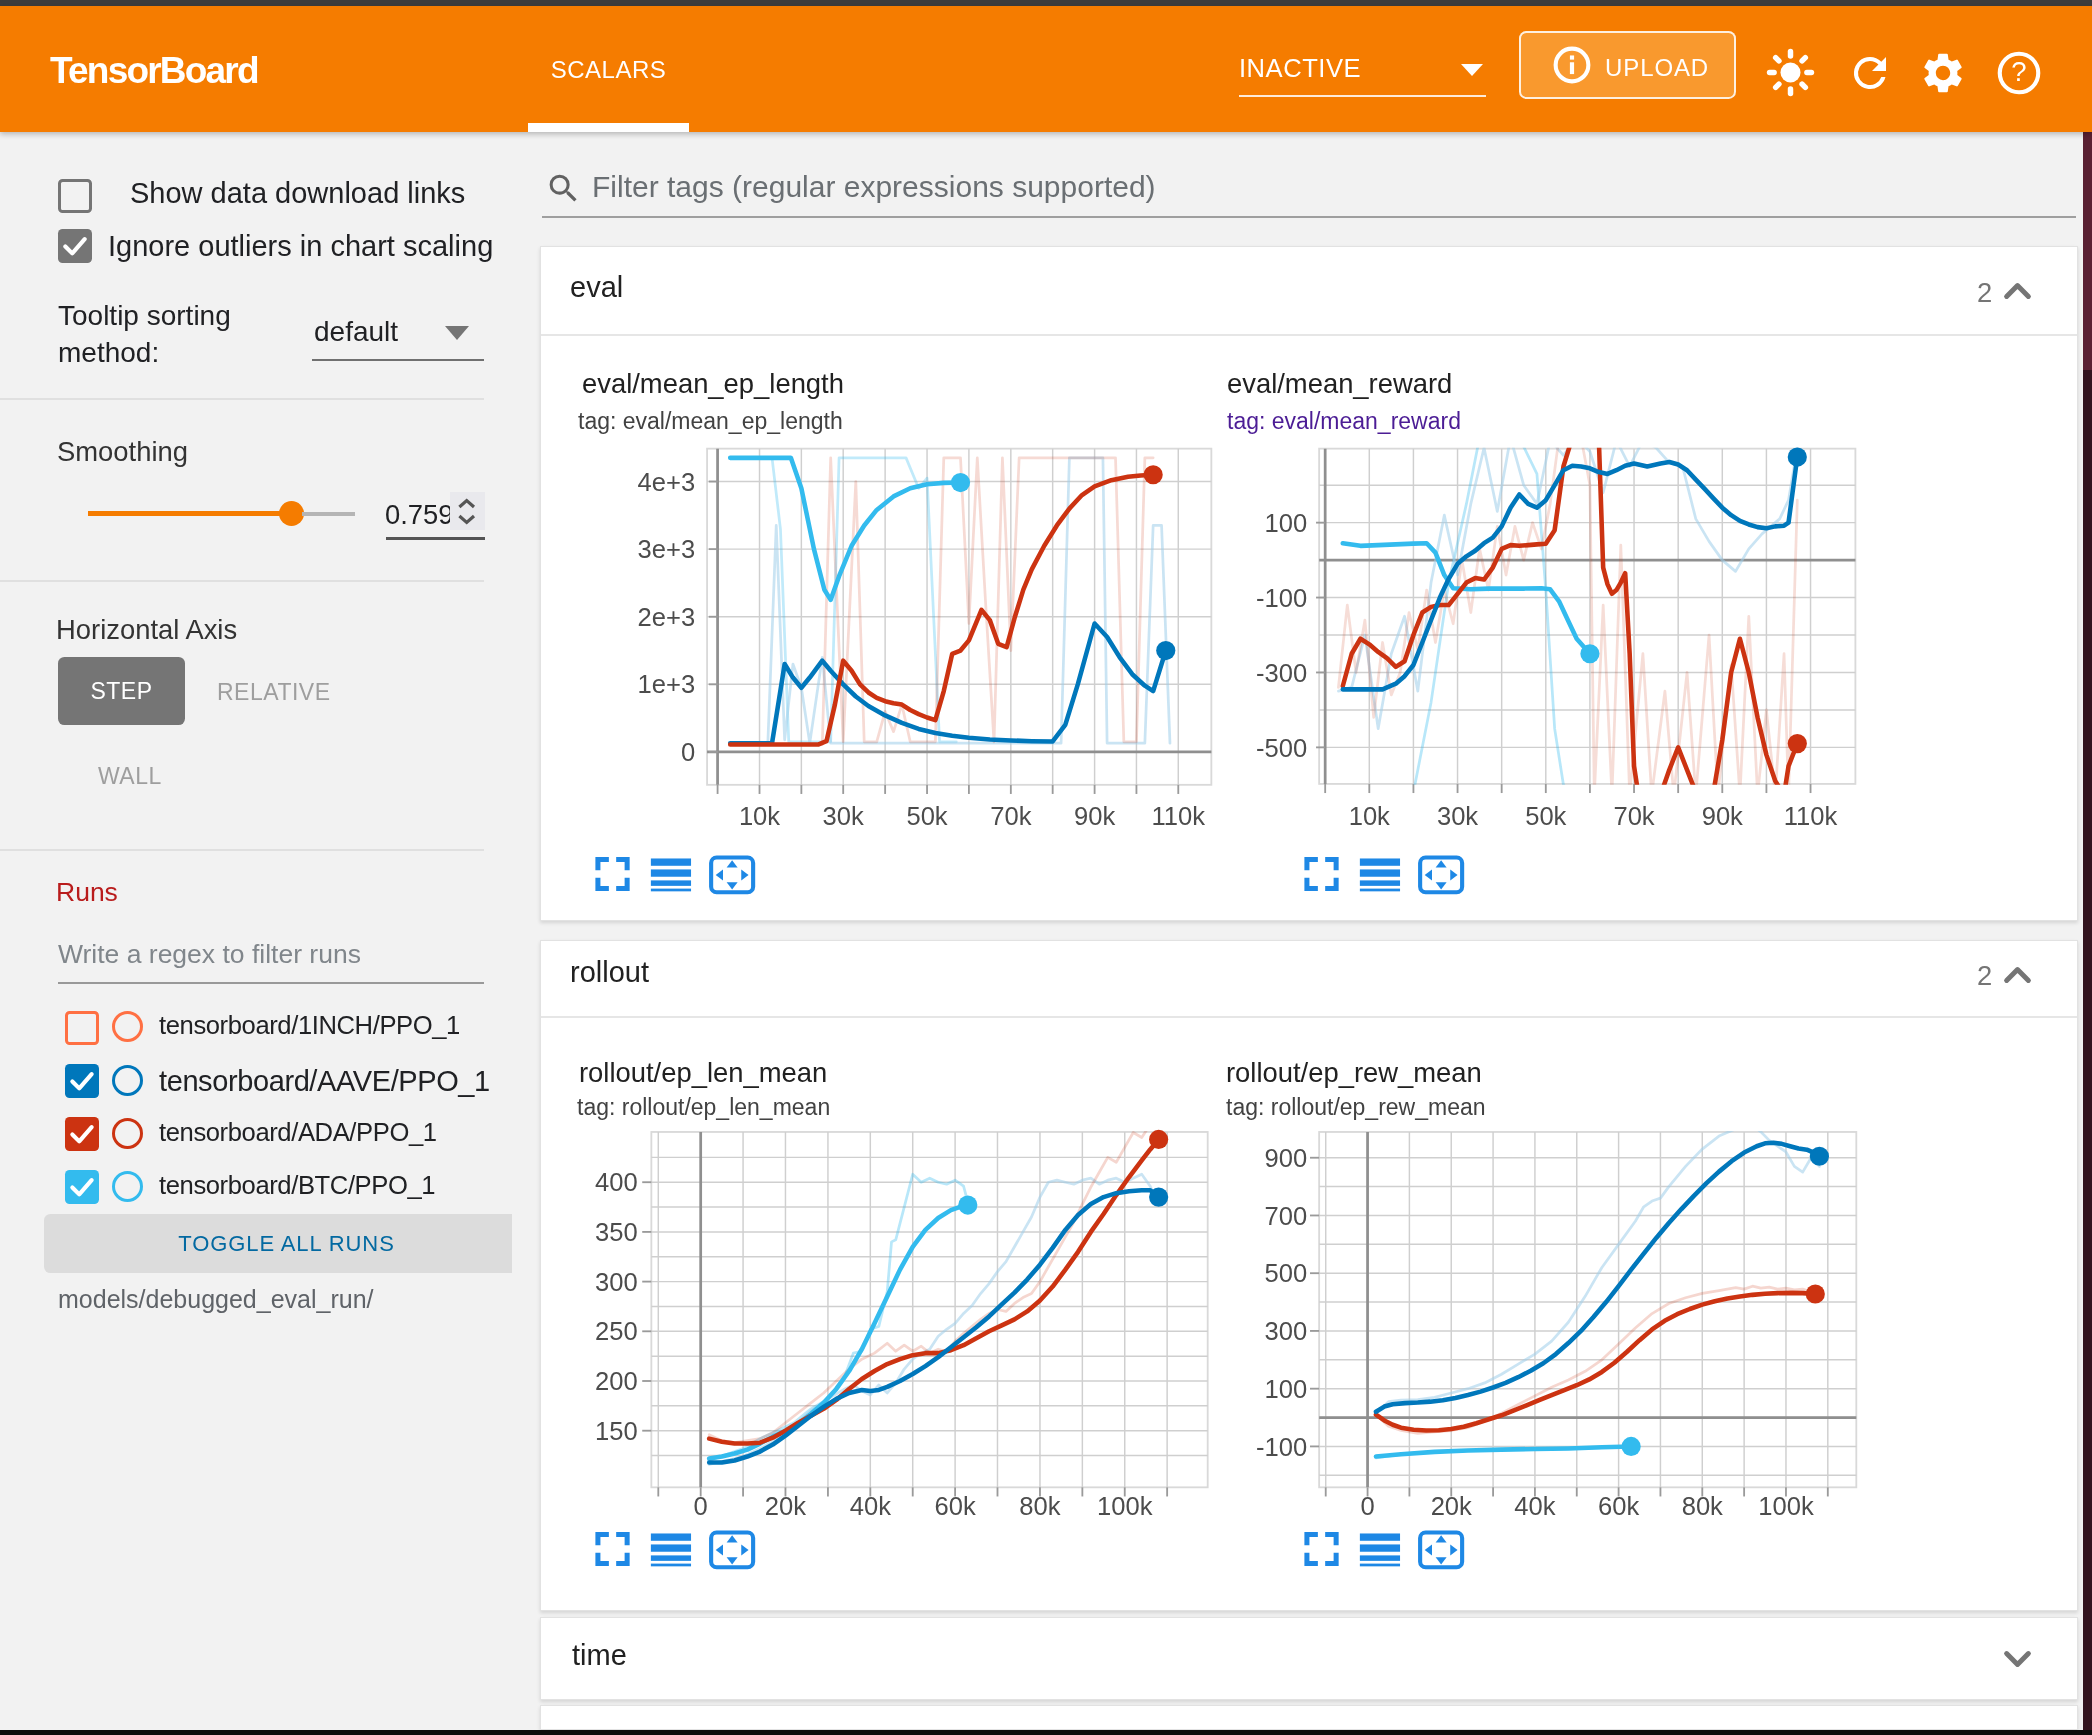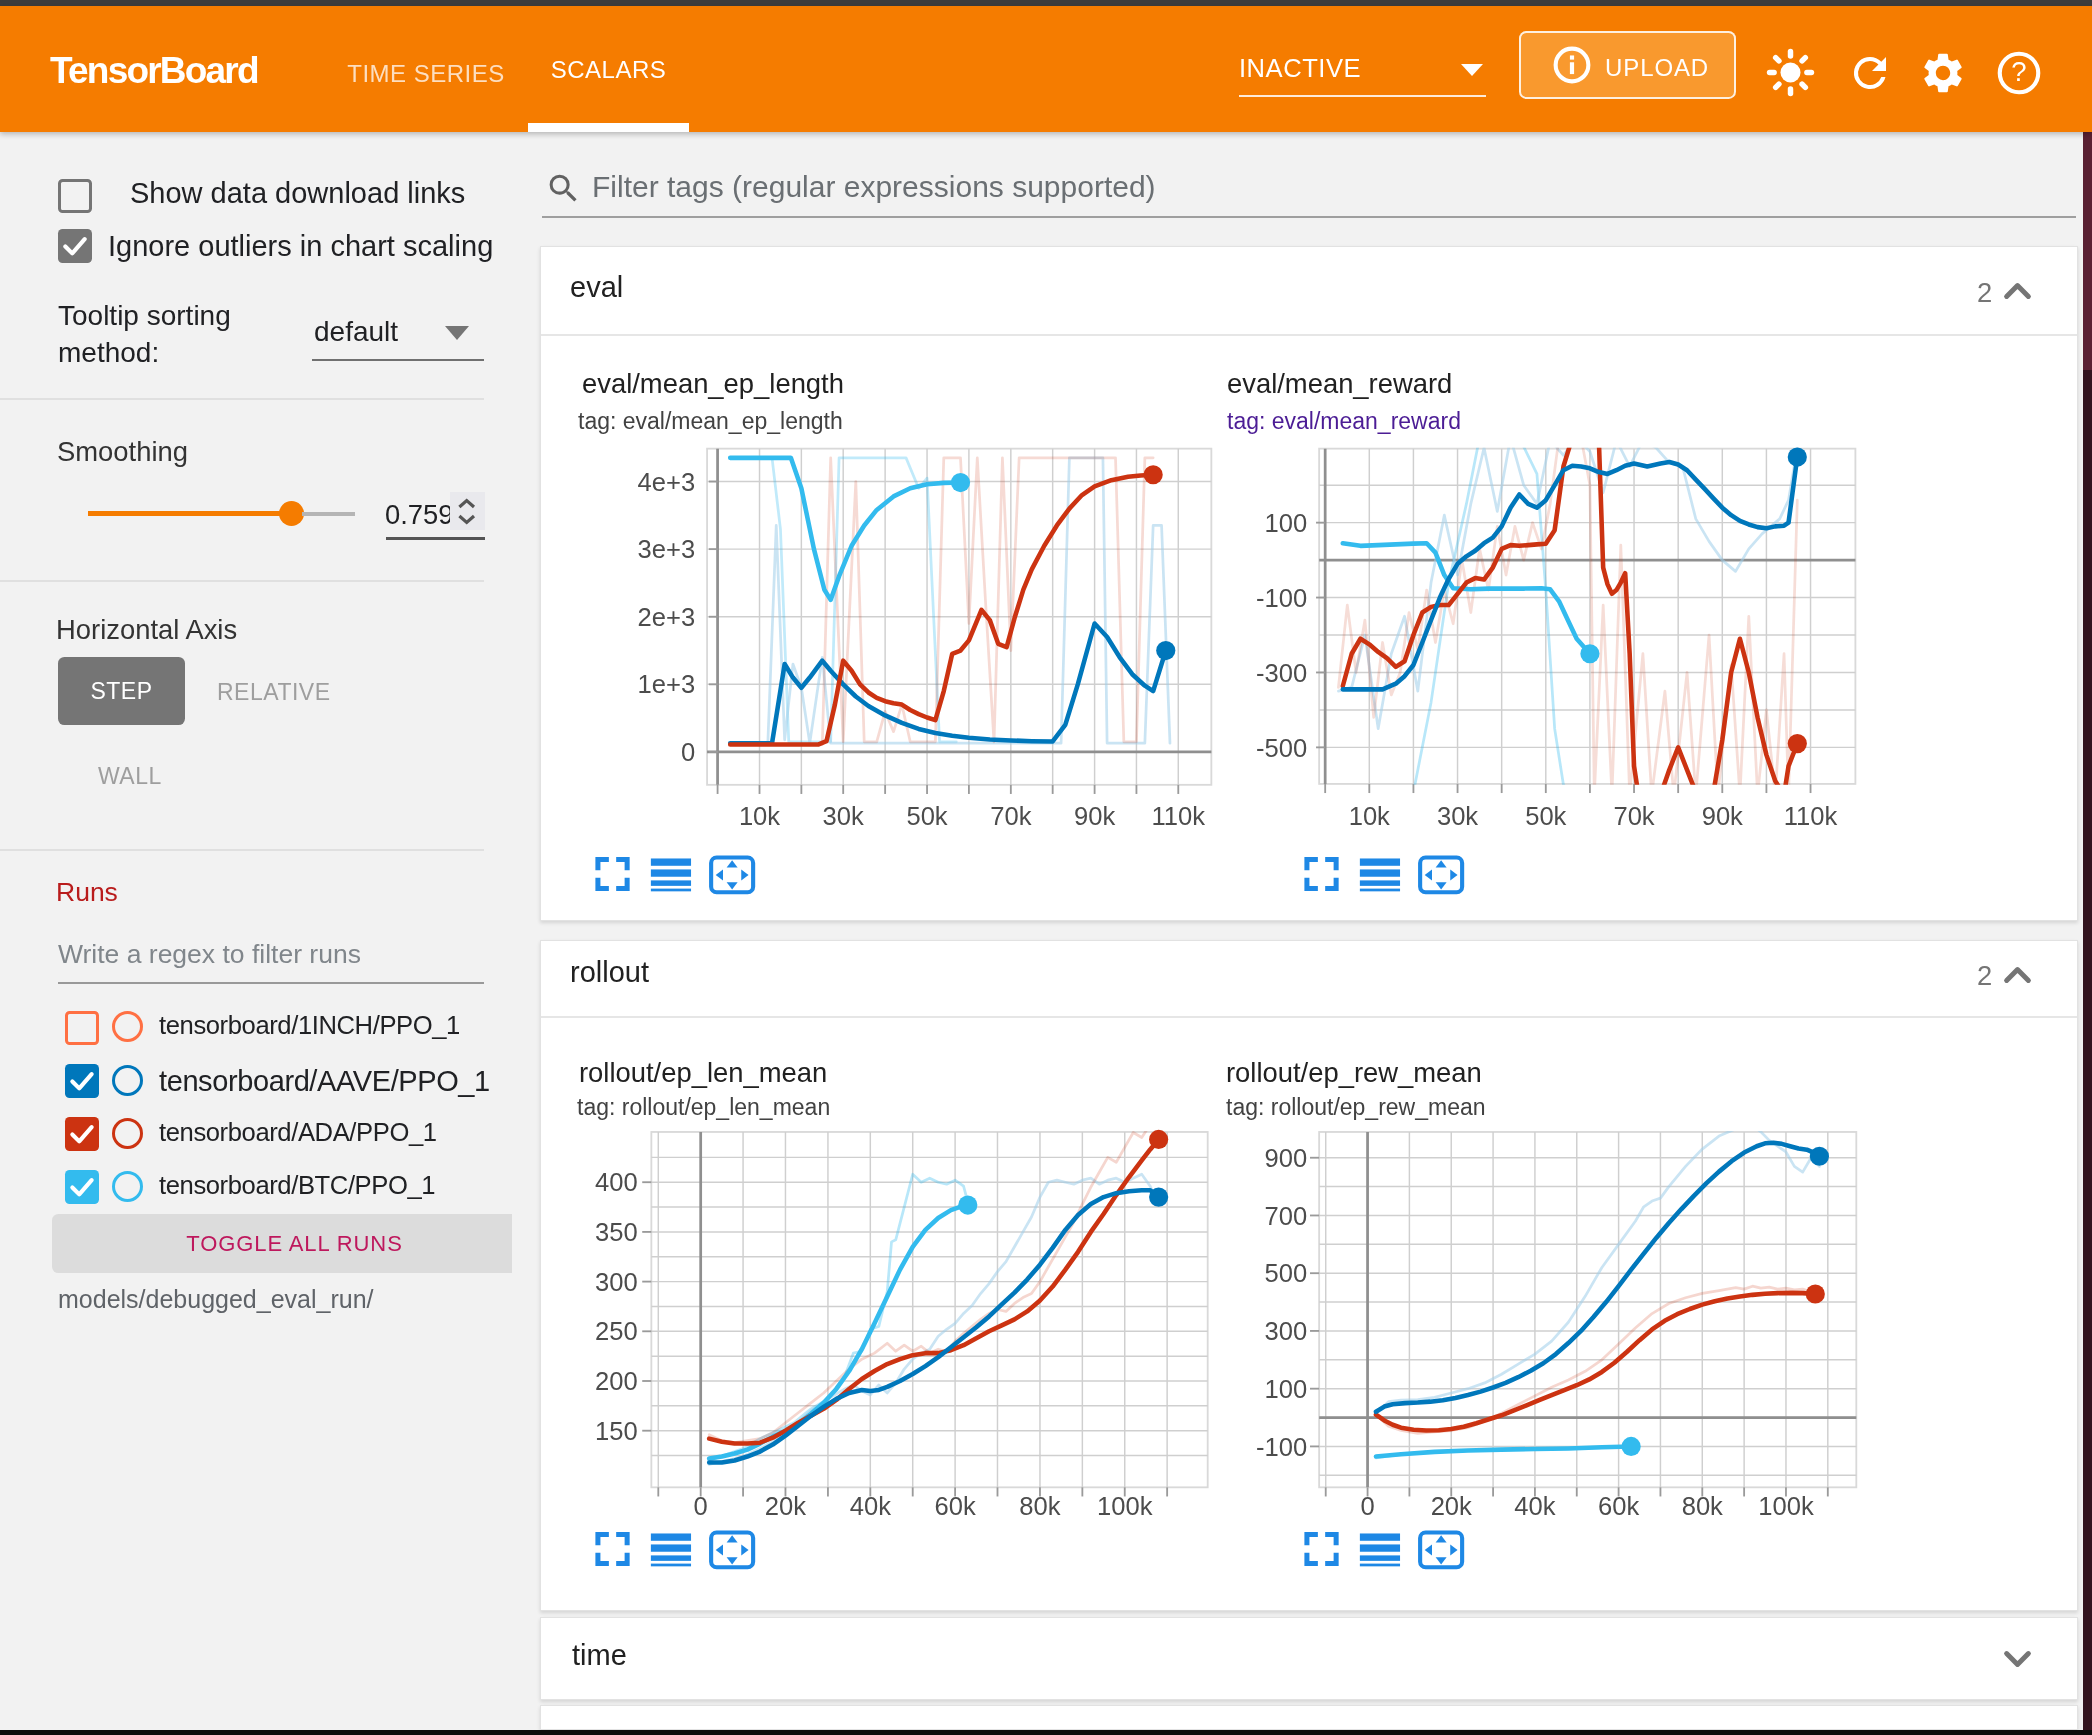--- a/index.html
+++ b/index.html
@@ -3,21 +3,20 @@
 *{margin:0;padding:0;box-sizing:border-box;font-family:"Liberation Sans",sans-serif;}
 body{width:2092px;height:1735px;background:#f2f2f2;overflow:hidden;position:relative;}
 .abs{position:absolute;}
 .card{position:absolute;left:540px;width:1538px;background:#fff;border:0.9px solid #e2e2e2;box-shadow:0 1.8px 3.7px rgba(0,0,0,0.12);}
 </style></head><body>
 
 <div class="abs" style="left:0;top:0;width:2092px;height:5.5px;background:#3c3c3c;"></div>
 
 <div class="abs" style="left:0;top:5.5px;width:2092px;height:126px;background:#f57c00;box-shadow:0 2.7px 5.5px rgba(0,0,0,0.25);z-index:5;">
   <div class="abs" style="left:50px;top:44px;font-size:37px;font-weight:bold;color:#fff;letter-spacing:-1.8px;">TensorBoard</div>
-  <div class="abs" style="left:323px;top:0;width:206px;height:126px;color:rgba(255,255,255,0.75);font-size:24px;letter-spacing:0.5px;display:flex;align-items:center;justify-content:center;padding-top:10px;">TIME SERIES</div>
   <div class="abs" style="left:528px;top:0;width:161px;height:126px;color:#fff;font-size:24px;letter-spacing:0.5px;display:flex;align-items:center;justify-content:center;padding-top:2px;">SCALARS</div>
   <div class="abs" style="left:528px;top:117px;width:161px;height:9.1px;background:#fff;"></div>
   <div class="abs" style="left:1239px;top:48px;font-size:25.6px;color:#fff;letter-spacing:0.5px;">INACTIVE</div>
   <div class="abs" style="left:1461px;top:58px;width:0;height:0;border-left:11px solid transparent;border-right:11px solid transparent;border-top:12.8px solid #fff;"></div>
   <div class="abs" style="left:1239px;top:89px;width:247px;height:2.7px;background:rgba(255,255,255,0.85);"></div>
   <div class="abs" style="left:1519px;top:25px;width:217px;height:68px;background:#f9992e;border:2.7px solid rgba(255,255,255,0.85);border-radius:7.3px;"></div>
   <svg class="abs" style="left:1552px;top:39px" width="40" height="40" viewBox="0 0 44 44">
       <circle cx="22" cy="22" r="18" fill="none" stroke="#fff" stroke-width="4.5"></circle>
       <rect x="19.7" y="19" width="4.6" height="13" fill="#fff"></rect>
       <rect x="19.7" y="11.5" width="4.6" height="4.6" fill="#fff"></rect>
@@ -91,21 +90,21 @@
   <div style="position:absolute;left:65px;top:1117px;width:34px;height:34px;border-radius:4.6px;background:#cc3311;"><svg width="34" height="34" viewBox="0 0 37 37">
         <path d="M8,19 L15.5,26.5 L29,11" fill="none" stroke="#fff" stroke-width="4.5" stroke-linecap="round" stroke-linejoin="round"></path>
       </svg></div>
     <div style="position:absolute;left:112px;top:1118px;width:31px;height:31px;border-radius:50%;border:3.7px solid #cc3311;box-sizing:border-box;"></div>
     <div style="position:absolute;left:159px;top:1118px;font-size:25.6px;letter-spacing:-0.4px;color:#202124;">tensorboard/ADA/PPO_1</div>
   <div style="position:absolute;left:65px;top:1170px;width:34px;height:34px;border-radius:4.6px;background:#33bbee;"><svg width="34" height="34" viewBox="0 0 37 37">
         <path d="M8,19 L15.5,26.5 L29,11" fill="none" stroke="#fff" stroke-width="4.5" stroke-linecap="round" stroke-linejoin="round"></path>
       </svg></div>
     <div style="position:absolute;left:112px;top:1171px;width:31px;height:31px;border-radius:50%;border:3.7px solid #33bbee;box-sizing:border-box;"></div>
     <div style="position:absolute;left:159px;top:1171px;font-size:25.6px;letter-spacing:-0.4px;color:#202124;">tensorboard/BTC/PPO_1</div>
-  <div class="abs" style="left:52px;top:1214px;width:485px;height:59px;background:#dcdcdc;border-radius:6.4px;color:#be185d;font-size:22px;letter-spacing:0.9px;display:flex;align-items:center;justify-content:center;">TOGGLE ALL RUNS</div>
+  <div class="abs" style="left:44px;top:1214px;width:485px;height:59px;background:#dcdcdc;border-radius:6.4px;color:#0369a1;font-size:22px;letter-spacing:0.9px;display:flex;align-items:center;justify-content:center;">TOGGLE ALL RUNS</div>
   <div class="abs" style="left:58px;top:1285px;font-size:25px;color:#5f6368;">models/debugged_eval_run/</div>
 </div>
 
 <svg class="abs" style="left:545px;top:170px" width="37" height="37" viewBox="0 0 24 24">
     <path fill="#616161" d="M15.5 14h-.79l-.28-.27A6.47 6.47 0 0 0 16 9.5 6.5 6.5 0 1 0 9.5 16c1.61 0 3.09-.59 4.23-1.57l.27.28v.79l5 4.99L20.49 19l-4.99-5zm-6 0C7.01 14 5 11.99 5 9.5S7.01 5 9.5 5 14 7.01 14 9.5 11.99 14 9.5 14z"></path>
   </svg>
 <div class="abs" style="left:592px;top:170px;font-size:30px;color:#6a6f73;">Filter tags (regular expressions supported)</div>
 <div class="abs" style="left:542px;top:216px;width:1534px;height:1.8px;background:#9f9f9f;"></div>
 
 <div class="card" style="top:246px;height:675px;"></div>

